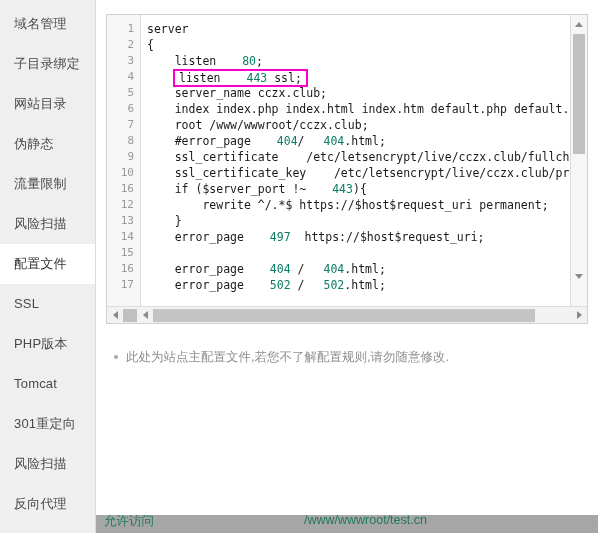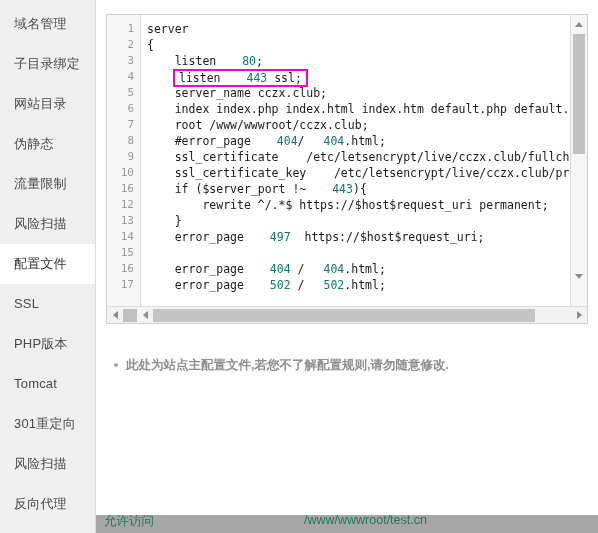--- a/index.html
+++ b/index.html
@@ -186,24 +186,23 @@
     font-size: 13px;
     padding: 9px 18px;
     border: none;
     border-radius: 3px;
     cursor: pointer;
     font-family: "Liberation Sans", "DejaVu Sans", sans-serif;
   }
 
   
   .note-list {
-    margin: 32px 0 0 0;
+    margin: 24px 0 0 0;
     padding: 0 0 0 20px;
     list-style: none;
-    font-weight: bold;
   }
   .note-list li {
     position: relative;
     font-size: 12.5px;
     color: #8e8e8e;
     line-height: 18px;
   }
   .note-list li::before {
     content: "";
     position: absolute;

